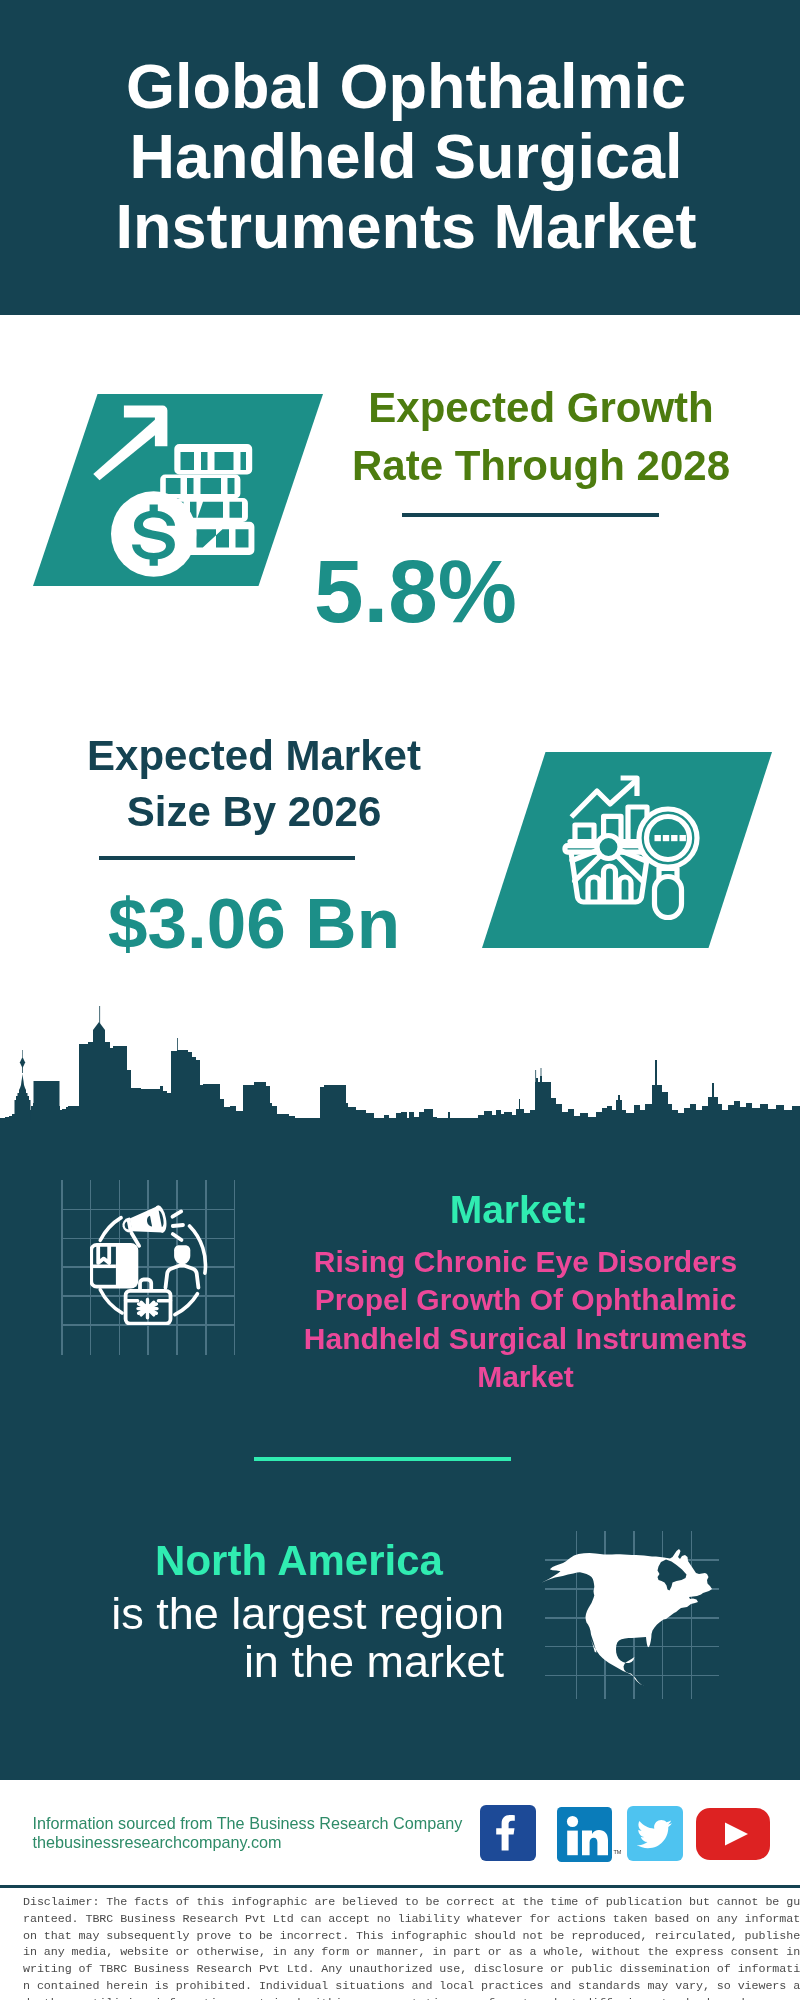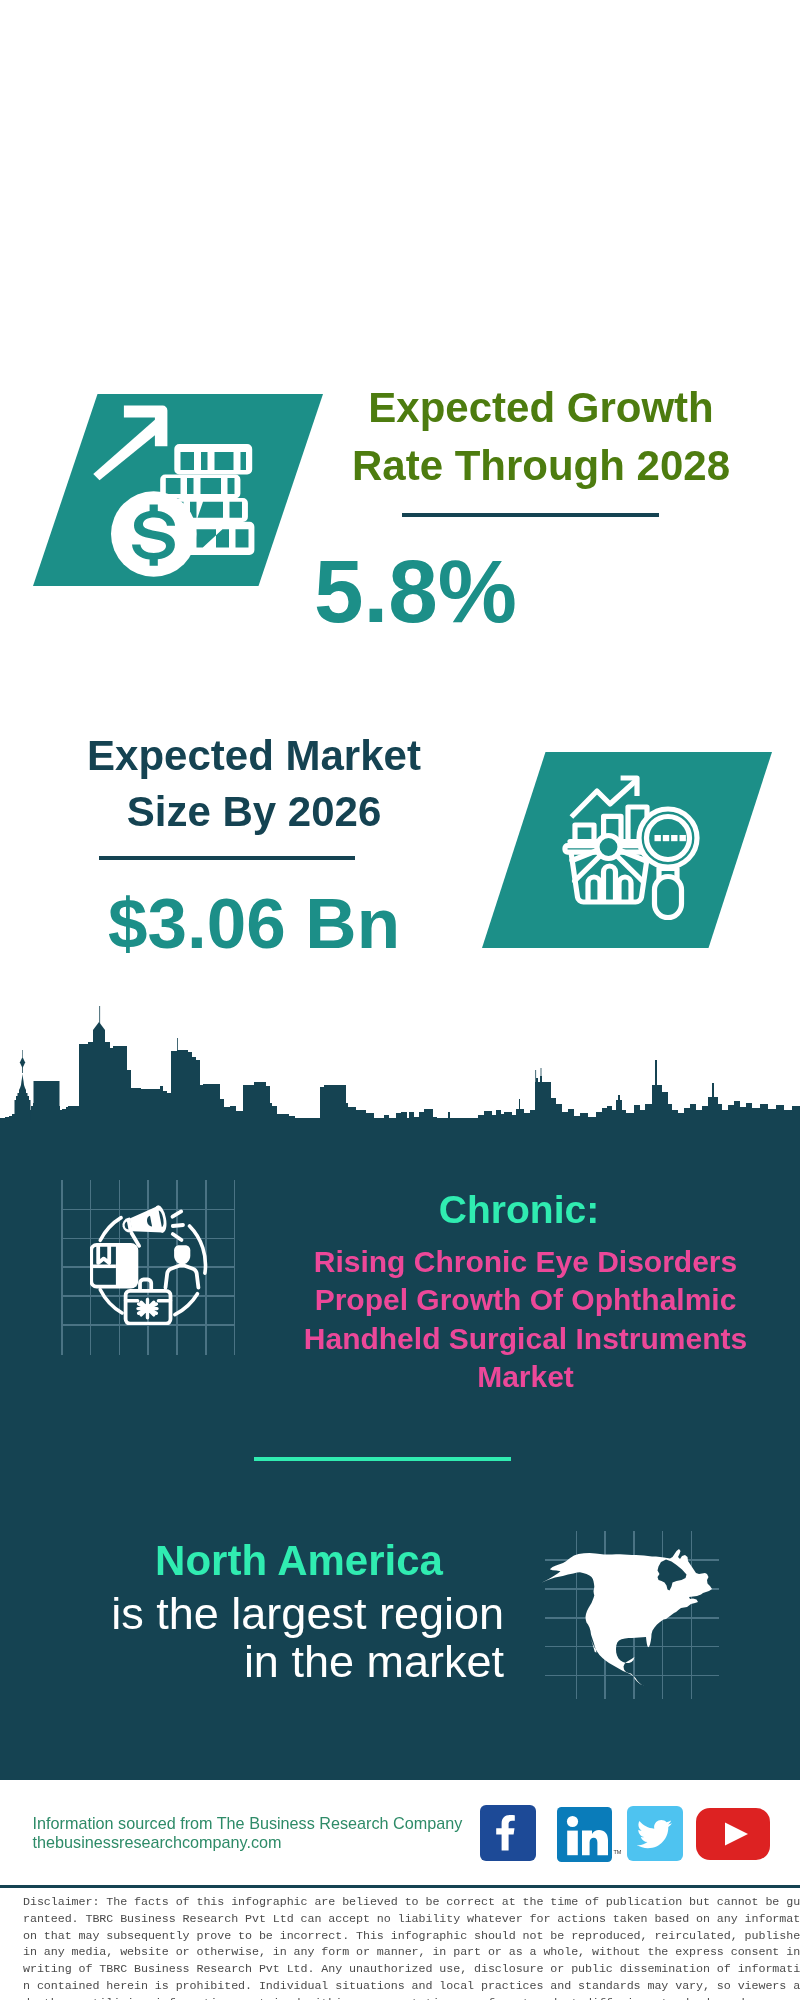--- a/index.html
+++ b/index.html
@@ -68,20 +68,23 @@
   .soc.tw { left:627.2px; top:1805.8px; }
   .soc.yt { left:695.6px; top:1807.8px; }
   .soc .tm { position:absolute; left:57px; top:42px; font-size:5.5px; color:#333; line-height:6px; }
   .socials { position:absolute; left:0; top:0; width:800px; height:2000px; }
 </style>
 </head>
 <body>
 
 <div class="page">
 
+  <div class="header">
+    <div class="header-title">Global Ophthalmic Handheld Surgical Instruments Market</div>
+  </div>
 
   <div class="badge1">
    <svg viewBox="0 0 290 196" width="290" height="196">
     <path d="M64.5,0 L290,0 L225.5,192 L0,192 Z" fill="#1c8f88"></path>
     <g fill="#ffffff">
       <path d="M90.9,11.6 L129.6,11.6 a4.8,4.8 0 0 1 4.8,4.8 L134.4,52.3 L121.9,52.3 L121.9,23.6 L90.9,23.6 Z"></path>
       <path d="M60.25,80.0 L125.3,22.8 L133.9,31.4 L66.5,86.25 Z"></path>
     </g>
     <g fill="#ffffff">
       <path d="M146.3,50.0 L214.2,50.0 a5.0,5.0 0 0 1 5.0,5.0 L219.2,75.5 a5.0,5.0 0 0 1 -5.0,5.0 L146.3,80.5 a5.0,5.0 0 0 1 -5.0,-5.0 L141.3,55.0 a5.0,5.0 0 0 1 5.0,-5.0 Z M147.5,58.0 L147.5,76.0 L161.0,76.0 L161.0,58.0 Z M168.0,58.0 L168.0,76.0 L174.5,76.0 L174.5,58.0 Z M181.5,58.0 L181.5,76.0 L200.5,76.0 L200.5,58.0 Z M207.5,58.0 L207.5,76.0 L213.0,76.0 L213.0,58.0 Z"></path>
@@ -209,21 +212,21 @@
         <path d="M57.5,94.5 l0,18.2 M48.6,99.1 l17.8,9.1 M48.6,108.2 l17.8,-9.1 M48.0,103.6 l19.0,0 M51.2,97.3 l12.6,12.6 M51.2,109.9 l12.6,-12.6"></path>
       </g>
       <circle cx="57.5" cy="103.6" r="3.1" fill="none" stroke="#ffffff" stroke-width="3.2"></circle>
     </g>
     <g>
       <path d="M84.1,45.2 C84.1,42.4 86.3,40.2 89.0,40.2 L95.3,40.2 C98.1,40.2 100.3,42.4 100.3,45.2 L100.3,50.8 C100.3,55.6 96.6,59.4 92.2,59.4 C87.8,59.4 84.1,55.6 84.1,50.8 Z" fill="#ffffff"></path>
       <path d="M75.5,82.6 l1.7,-14.2 a6.0,6.0 0 0 1 3.8,-4.7 l8.2,-3.0 l5.5,0 l8.2,3.0 a6.0,6.0 0 0 1 3.8,4.7 l1.7,14.2" fill="none" stroke="#ffffff" stroke-width="3.8" stroke-linecap="round" stroke-linejoin="round"></path>
     </g>
    </svg>
   </div>
-  <div class="driver-label">Chronic:</div>
+  <div class="driver-label">Market:</div>
   <div class="driver-text">Rising Chronic Eye Disorders Propel Growth Of Ophthalmic Handheld Surgical Instruments Market</div>
   <div class="rule-green"></div>
 
   <div class="grid2">
       <i class="v" style="left:30.5px"></i>
       <i class="v" style="left:59.3px"></i>
       <i class="v" style="left:88.1px"></i>
       <i class="v" style="left:116.9px"></i>
       <i class="v" style="left:145.7px"></i>
       <i class="h" style="top:28.4px"></i>

